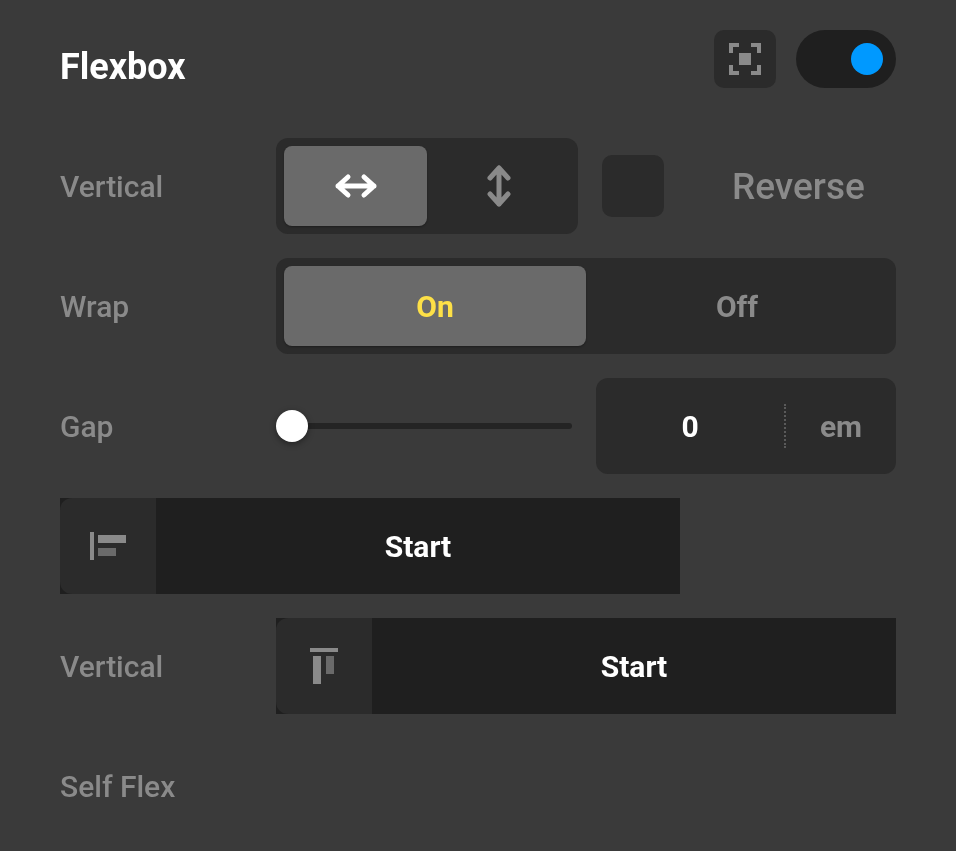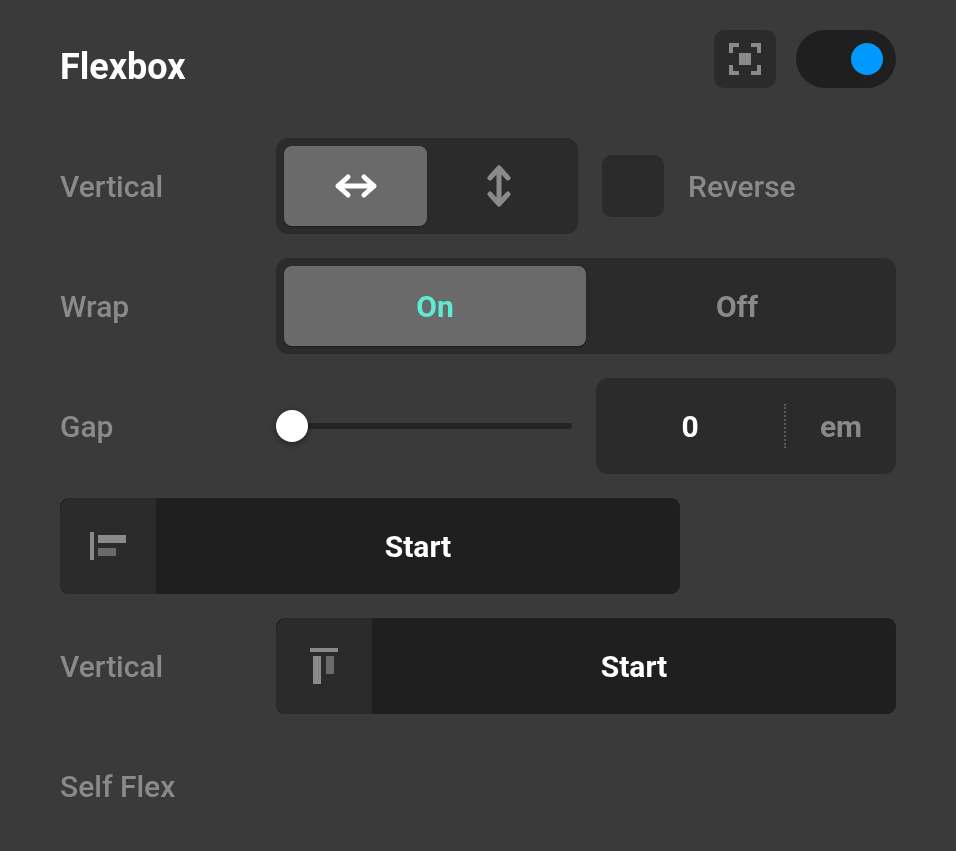--- a/index.html
+++ b/index.html
@@ -87,36 +87,37 @@
     display: flex;
     align-items: center;
     justify-content: center;
     border-radius: 8px;
     font-size: 30px;
     font-weight: 700;
     color: #8a8a8a;
   }
   .seg-btn.active {
     background: #6a6a6a;
-    color: #5eead4;
+    color: #fde047;
     box-shadow: 0 1px 2px rgba(0,0,0,0.3);
   }
   .dir-group { width: 302px; height: 96px; }
   .dir-btn { width: 143px; height: 80px; }
   .checkbox {
     width: 62px;
     height: 62px;
     background: #2b2b2b;
     border-radius: 10px;
     flex-shrink: 0;
   }
   .checkbox-label {
-    font-size: 30px;
+    font-size: 37px;
     font-weight: 500;
     color: #8a8a8a;
+    margin-left: 44px;
   }
   .wrap-group { width: 620px; height: 96px; }
   .wrap-btn { flex: 1; height: 80px; }
   .slider-wrap {
     flex: 1;
     display: flex;
     align-items: center;
     position: relative;
     height: 40px;
     max-width: 300px;
@@ -161,21 +162,21 @@
     width: 110px;
     text-align: center;
     font-size: 30px;
     font-weight: 700;
     color: #8a8a8a;
   }
   .dropdown {
     display: flex;
     align-items: center;
     background: #1f1f1f;
-    border-radius: 9px;
+    border-radius: 0;
     height: 96px;
     width: 620px;
   }
   .dropdown-icon-box {
     width: 96px;
     height: 96px;
     background: #2b2b2b;
     border-radius: 12px 0 0 12px;
     display: flex;
     align-items: center;

